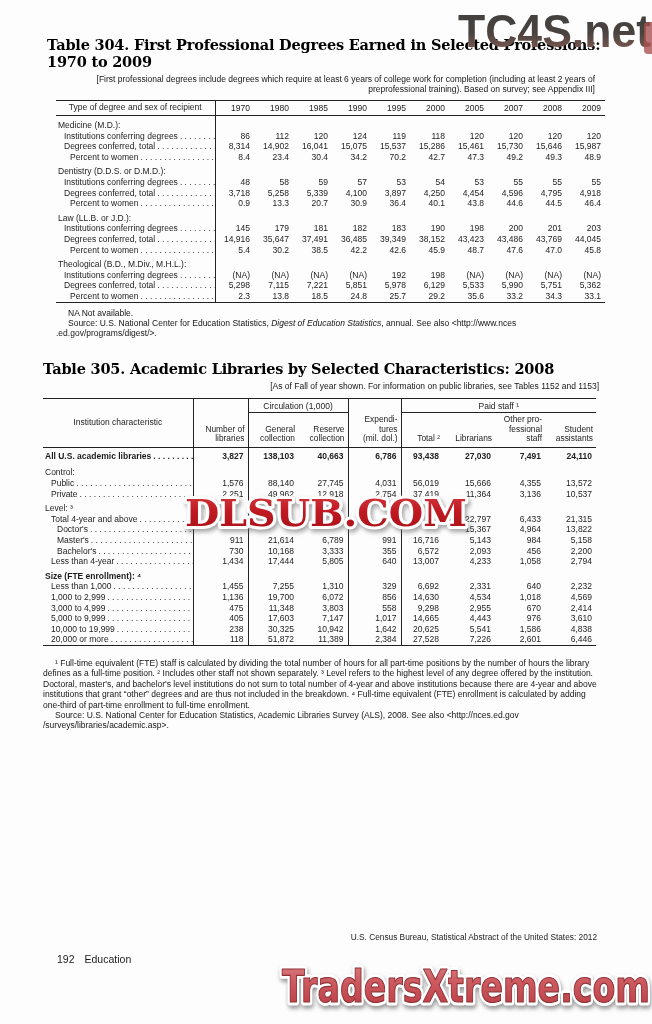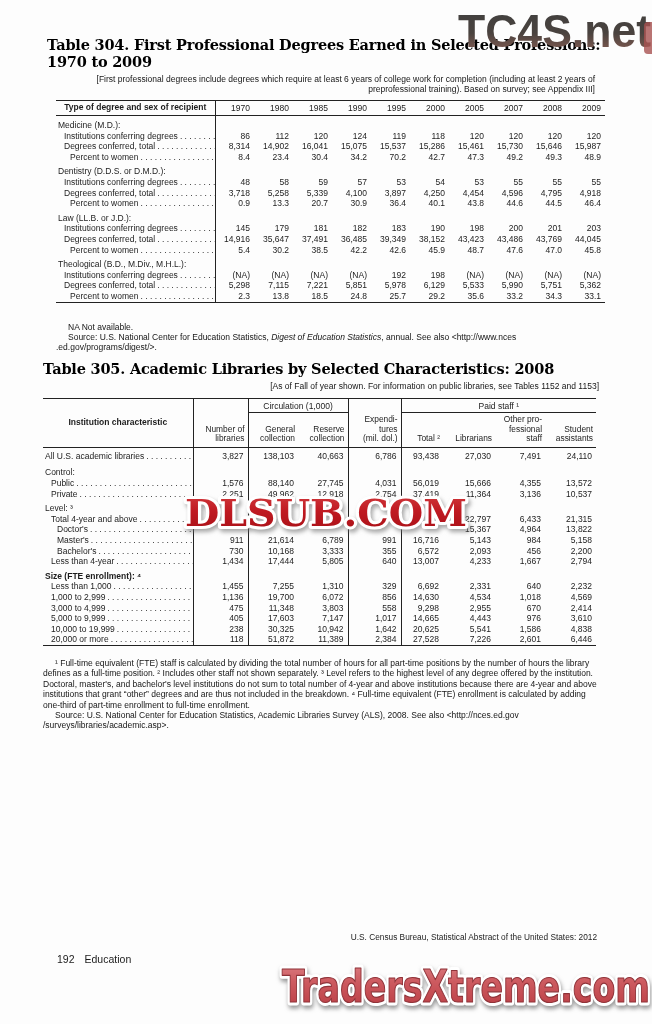--- a/index.html
+++ b/index.html
@@ -5,45 +5,45 @@
   html,body{margin:0;padding:0;}
   .page{position:relative;width:652px;height:1024px;background:#fdfdfd;overflow:hidden;
         font-family:"Liberation Sans",sans-serif;color:#1c1c1c;}
   
   .tblock{position:absolute;}
   .t304{left:47px;top:36px;width:562px;}
   .t305{left:43px;top:360px;width:556px;}
   .title{font-family:"DejaVu Serif",serif;font-weight:700;font-size:14.5px;line-height:17px;color:#000;letter-spacing:-.2px;}
   .headnote{font-size:8.5px;line-height:10px;margin-top:4px;color:#151515;text-align:right;}
   .hn304{width:548px;}
-  .notes{font-size:8.5px;line-height:10.4px;margin-top:19px;color:#151515;}
+  .notes{font-size:8.5px;line-height:10.4px;margin-top:5px;color:#151515;}
   .notes p{margin:0;text-indent:12px;}
   .em{font-style:italic;}
   .m9{margin-left:9px;}
   
   table{border-collapse:collapse;table-layout:fixed;font-size:8.5px;}
   .dtable{border-top:1.4px solid #222;border-bottom:1.4px solid #222;}
   .tbl304{width:549px;margin:6px 0 0 9px;}
   .tbl305{width:553px;margin-top:7px;}
   th{font-weight:400;color:#1c1c1c;padding:0;}
   td{padding:0;vertical-align:bottom;}
   .tbl304 thead th{border-bottom:1px solid #222;height:14px;vertical-align:middle;}
   .tbl305 thead{border-bottom:1.4px solid #222;}
   .tbl305 thead .group{border-bottom:1px solid #222;height:13px;vertical-align:middle;text-align:center;}
   .tbl305 thead .colh{font-size:8.4px;line-height:9.6px;text-align:right;vertical-align:bottom;
                       padding:2px 3px 3px 0;white-space:pre-line;}
-  .lblh{vertical-align:middle;font-size:8.5px;line-height:9.6px;font-weight:bold;}
+  .lblh{vertical-align:middle;font-size:8.5px;line-height:9.6px;}
   .vr{border-right:1px solid #222;}
   td.num{text-align:right;padding-right:4px;line-height:10.6px;}
   .cw{display:flex;align-items:baseline;line-height:10.6px;}
   .lt{white-space:nowrap;}
   .leader{flex:1;overflow:hidden;white-space:nowrap;margin-left:2px;color:#222;}
   .leader::before{content:" . . . . . . . . . . . . . . . . . . . . . . . . . . . . . . . . . . . . . . . . . . . .";}
   tr.section td{padding-top:4px;}
-  tr.bold{font-weight:400;}
+  tr.bold{font-weight:700;}
   tr.bold td{padding-top:3px;padding-bottom:2px;}
   
   .pgfoot{position:absolute;left:57px;top:953px;font-size:10.5px;color:#1c1c1c;}
   .pgfoot .sec{margin-left:10px;}
   .footsrc{position:absolute;top:932px;right:55px;font-size:8.3px;color:#1c1c1c;}
   
   .wm{position:absolute;pointer-events:none;}
   .wm-top{left:458px;top:2px;}
   .wm-mid{left:181px;top:489px;filter:drop-shadow(2px 3px 2px rgba(110,110,110,.6));}
   .wm-bot{left:278px;top:955px;filter:drop-shadow(1px 3px 2px rgba(95,95,95,.65));}
@@ -572,21 +572,21 @@
                 <span class="lt">Less than 4-year</span>
                 <span class="leader"></span>
               </div>
             </td>
             <td class="num vr">1,434</td>
             <td class="num">17,444</td>
             <td class="num vr">5,805</td>
             <td class="num vr">640</td>
             <td class="num">13,007</td>
             <td class="num">4,233</td>
-            <td class="num">1,667</td>
+            <td class="num">1,058</td>
             <td class="num">2,794</td>
           </tr>
           <tr class="section">
             <td class="lbl vr">
               <div class="cw" style="padding-left: 2px; font-weight: bold;">
                 <span class="lt">Size (FTE enrollment): ⁴</span>
               </div>
             </td>
             <td class="num vr"></td>
             <td class="num"></td>

